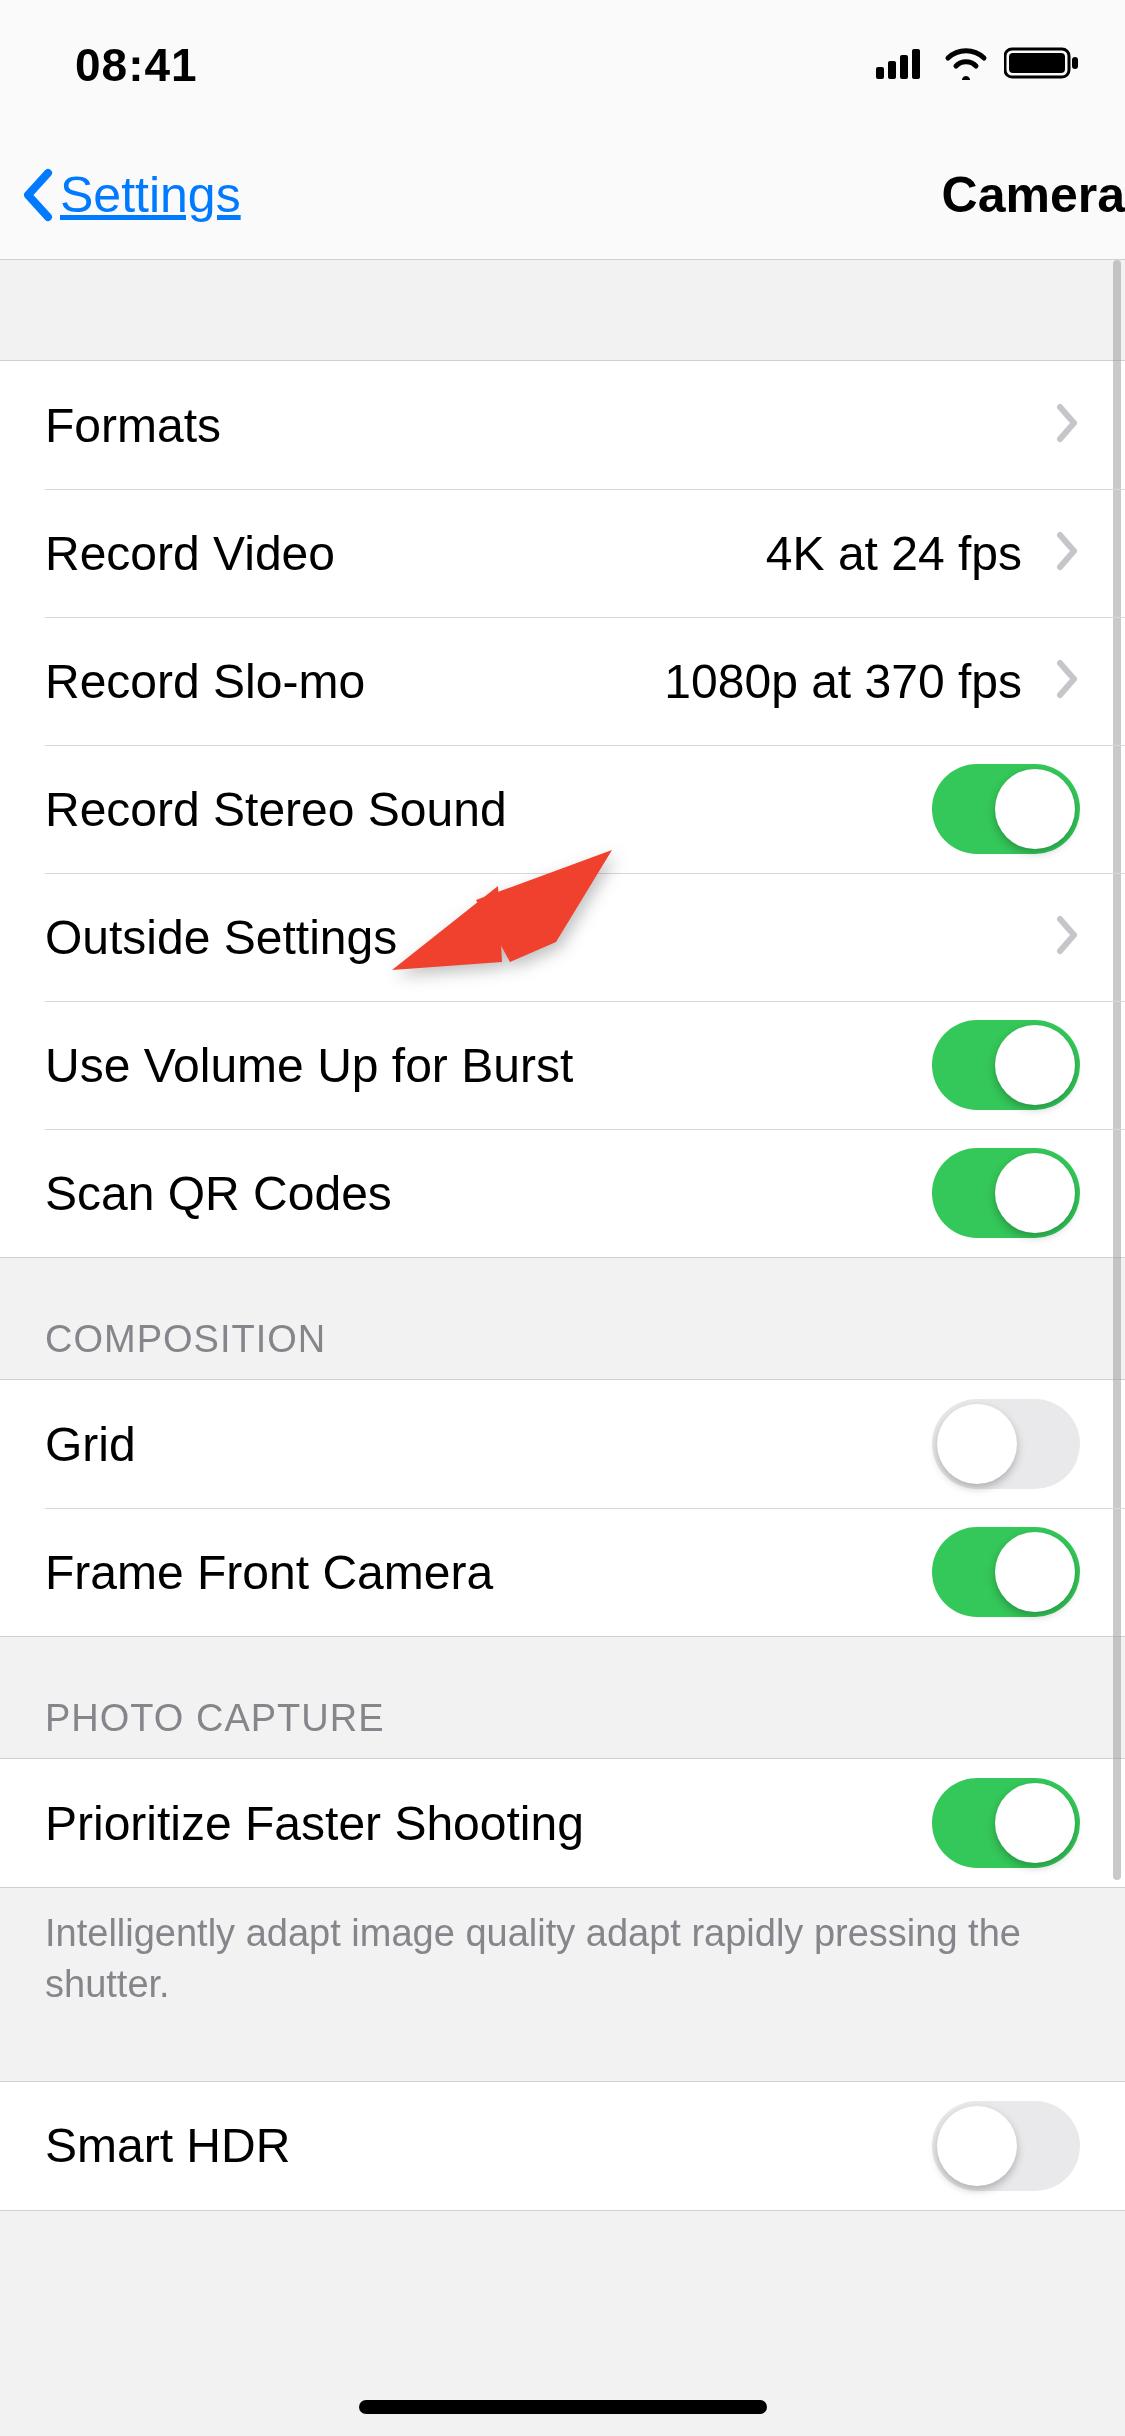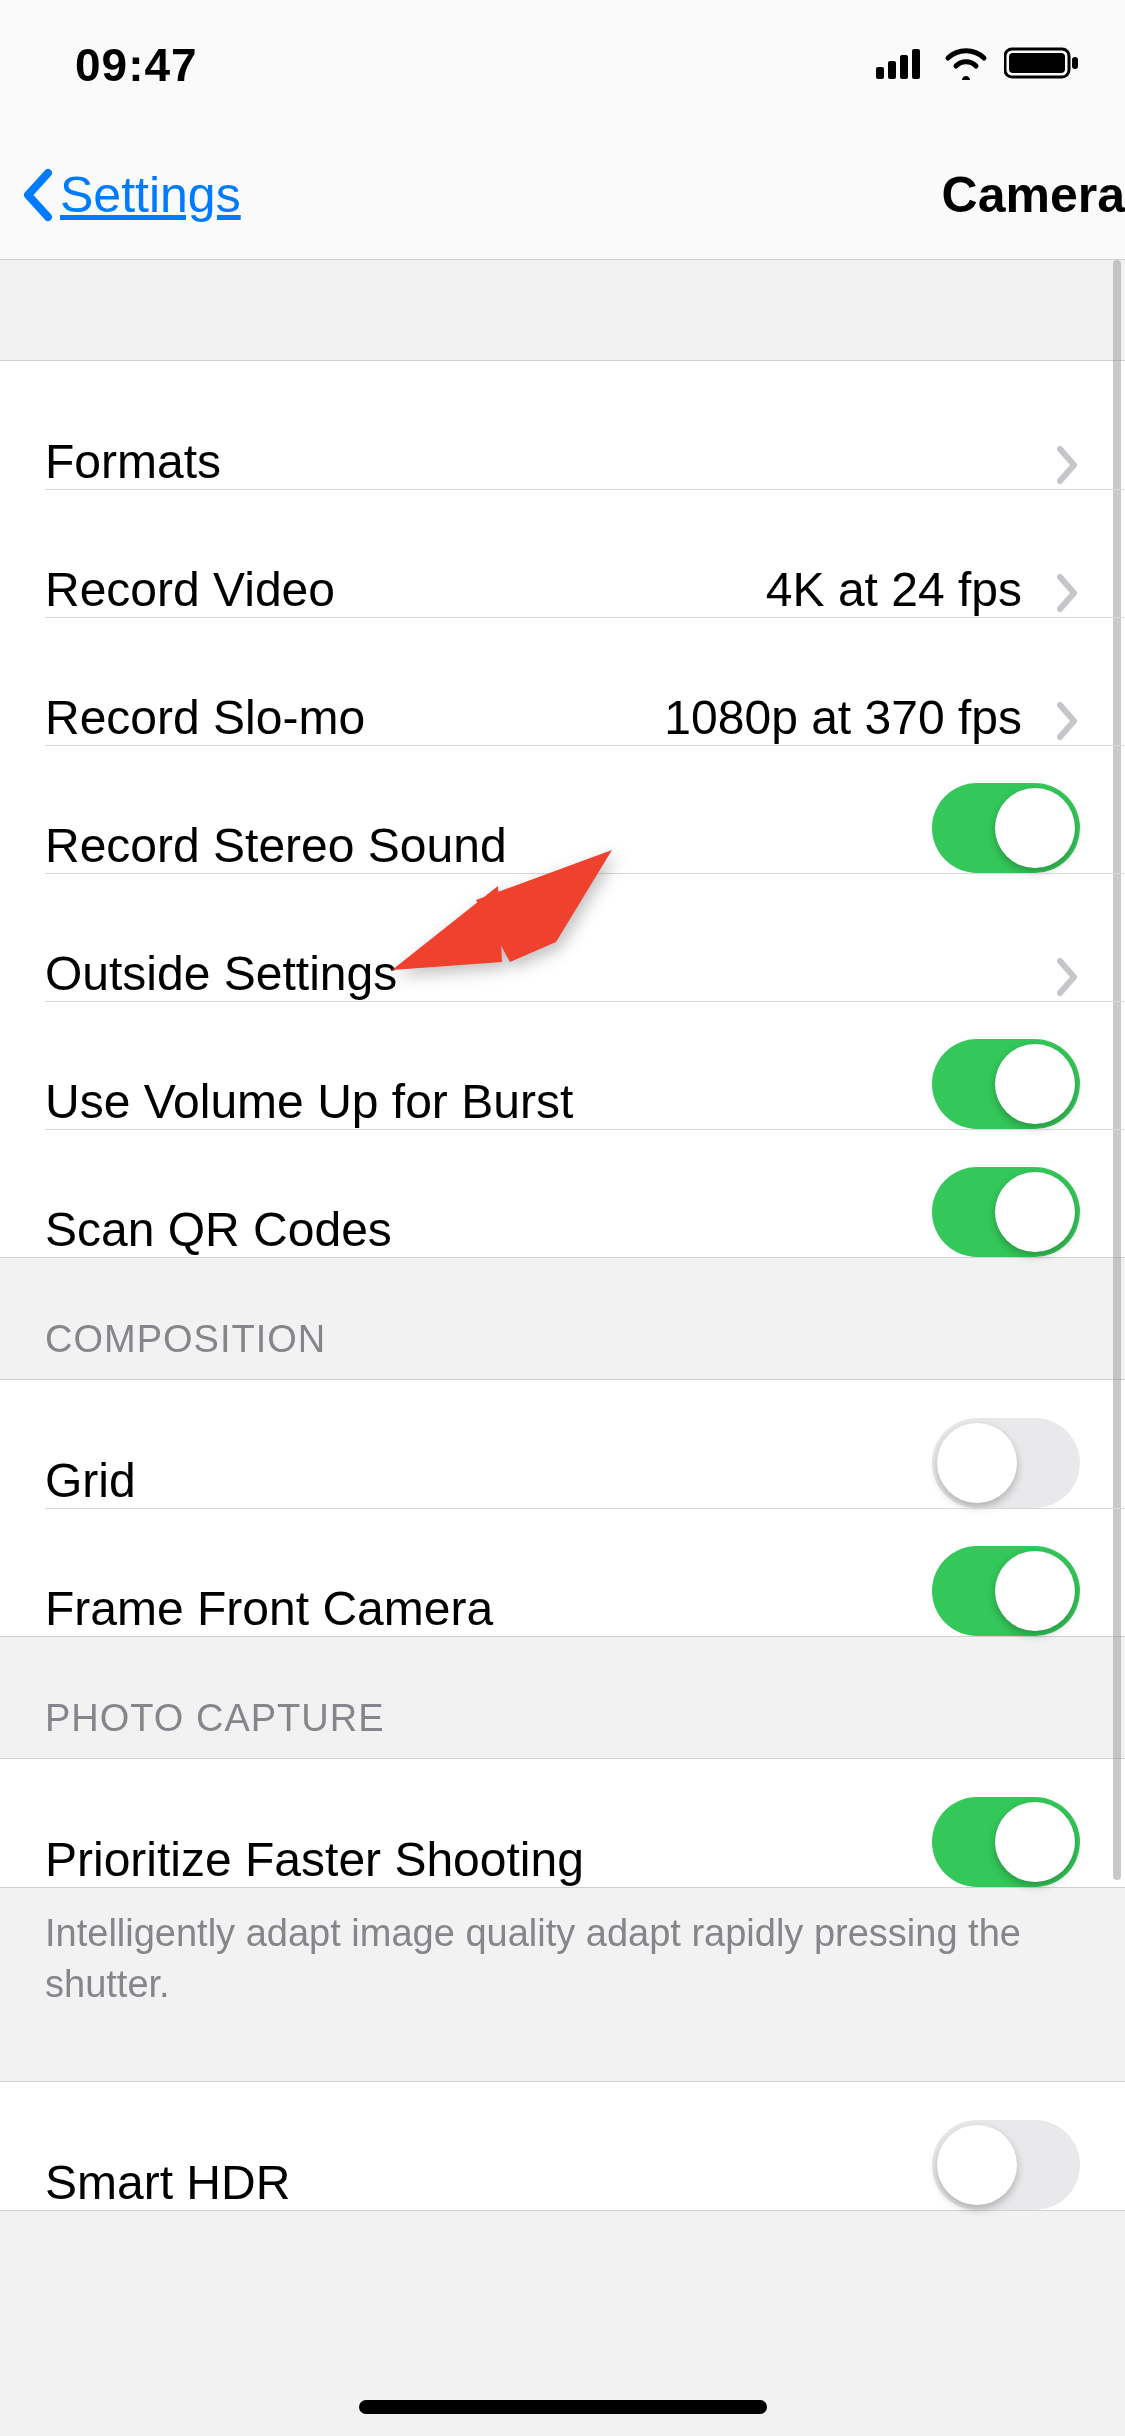--- a/index.html
+++ b/index.html
@@ -74,21 +74,21 @@
     padding: 20px 45px 30px;
     line-height: 1.35;
   }
   .rows {
     background: #fff;
     border-top: 1px solid #d0d0d2;
     border-bottom: 1px solid #d0d0d2;
   }
   .row {
     display: flex;
-    align-items: flex-end;
+    align-items: center;
     min-height: 128px;
     padding: 0 45px;
     position: relative;
   }
   .row + .row::before {
     content: "";
     position: absolute;
     top: 0; left: 45px; right: 0;
     height: 1px;
     background: #d8d8da;
@@ -151,21 +151,21 @@
     width: 408px;
     height: 14px;
     background: #000;
     border-radius: 7px;
   }
 </style>
 </head>
 <body>
 
 <div class="status-bar">
-  <div class="status-time">09:47</div>
+  <div class="status-time">08:41</div>
   <div class="status-icons">
     <span>
       <svg width="52" height="32" viewBox="0 0 52 32">
         <rect x="0" y="20" width="8" height="12" rx="2" fill="#000"></rect>
         <rect x="12" y="14" width="8" height="18" rx="2" fill="#000"></rect>
         <rect x="24" y="8" width="8" height="24" rx="2" fill="#000"></rect>
         <rect x="36" y="2" width="8" height="30" rx="2" fill="#000"></rect>
       </svg>
     </span>
     <span>

